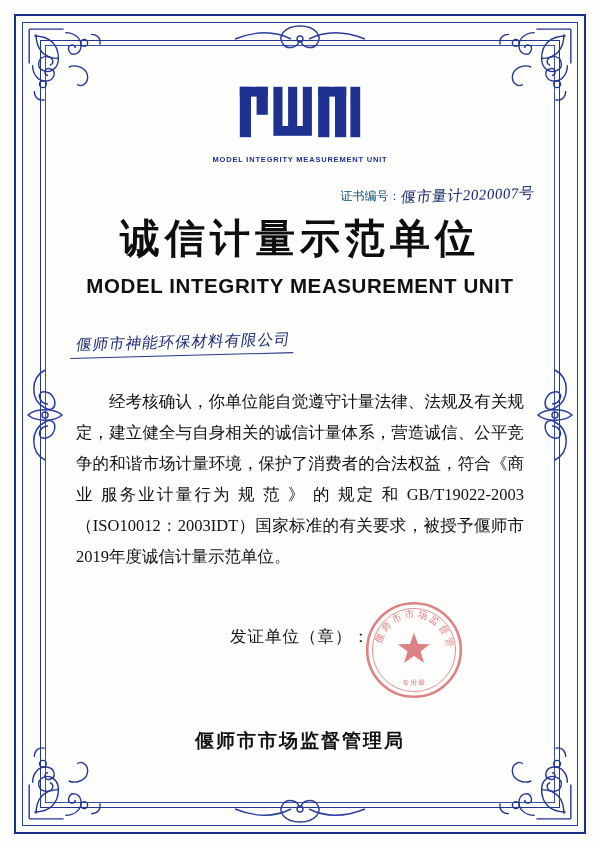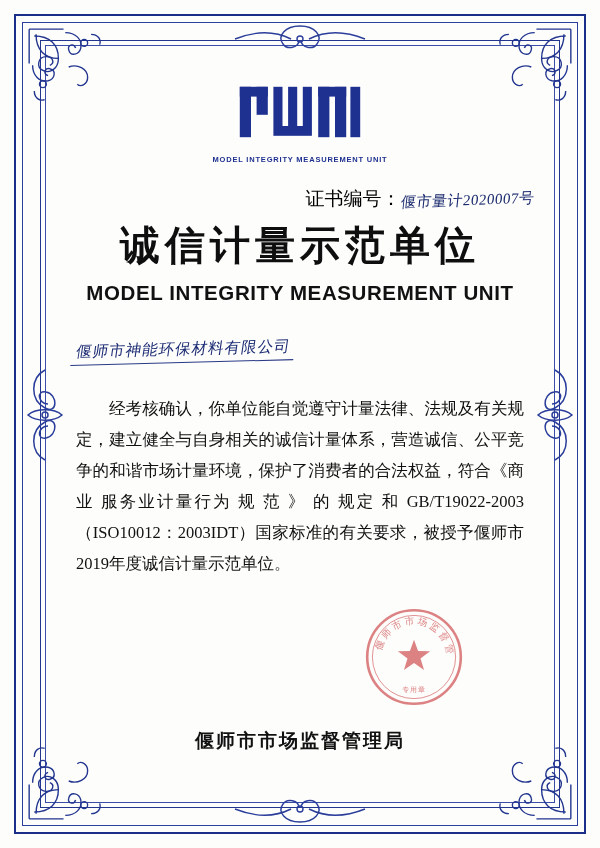--- a/index.html
+++ b/index.html
@@ -122,22 +122,22 @@
   .cert-no-row {
     margin-top: 22px;
     text-align: right;
     font-size: 13px;
     color: #111;
     padding-right: 8px;
     white-space: nowrap;
   }
   .cert-no-label {
     font-family: "Liberation Serif", serif;
-    font-size: 19px;
-    color: #000000;
+    font-size: 12px;
+    color: #0c4a6e;
   }
   .cert-no-value {
     font-family: "Liberation Serif", serif;
     font-size: 15px;
     color: #1a2a6e;
     display: inline-block;
     transform: rotate(-2deg) skewX(-8deg);
     letter-spacing: 0.5px;
   }
   .title-cn {
@@ -348,20 +348,21 @@
 
     <div class="awardee-row">
       <span class="awardee-name">偃师市神能环保材料有限公司</span>
     </div>
 
     <div class="body-text">
       <p class="indent">经考核确认，你单位能自觉遵守计量法律、法规及有关规定，建立健全与自身相关的诚信计量体系，营造诚信、公平竞争的和谐市场计量环境，保护了消费者的合法权益，符合《商业 服务业计量行为 规 范 》 的 规定 和 GB/T19022-2003（ISO10012：2003IDT）国家标准的有关要求，被授予偃师市2019年度诚信计量示范单位。</p>
     </div>
 
     <div class="issuer-row">
+      <span>发证单位（章）：</span>
       <span class="stamp">
         <svg viewBox="0 0 120 120">
           <circle cx="60" cy="60" r="54" fill="none" stroke="#c8373b" stroke-width="3"></circle>
           <circle cx="60" cy="60" r="48" fill="none" stroke="#c8373b" stroke-width="1"></circle>
           <path d="M60 40 L64.7 53.2 L78.6 53.4 L67.5 61.7 L71.6 75 L60 67 L48.4 75 L52.5 61.7 L41.4 53.4 L55.3 53.2 Z" fill="#c8373b"></path>
           <path id="sealpath" d="M60,60 m-38,0 a38,38 0 1,1 76,0" fill="none"></path>
           <text font-size="11" fill="#c8373b" font-family="'Liberation Serif', serif" letter-spacing="3">
             <textPath href="#sealpath" startOffset="6%">偃师市市场监督管理局</textPath>
           </text>
           <text x="60" y="100" font-size="8" fill="#c8373b" text-anchor="middle" font-family="'Liberation Serif', serif" letter-spacing="1">专用章</text>

